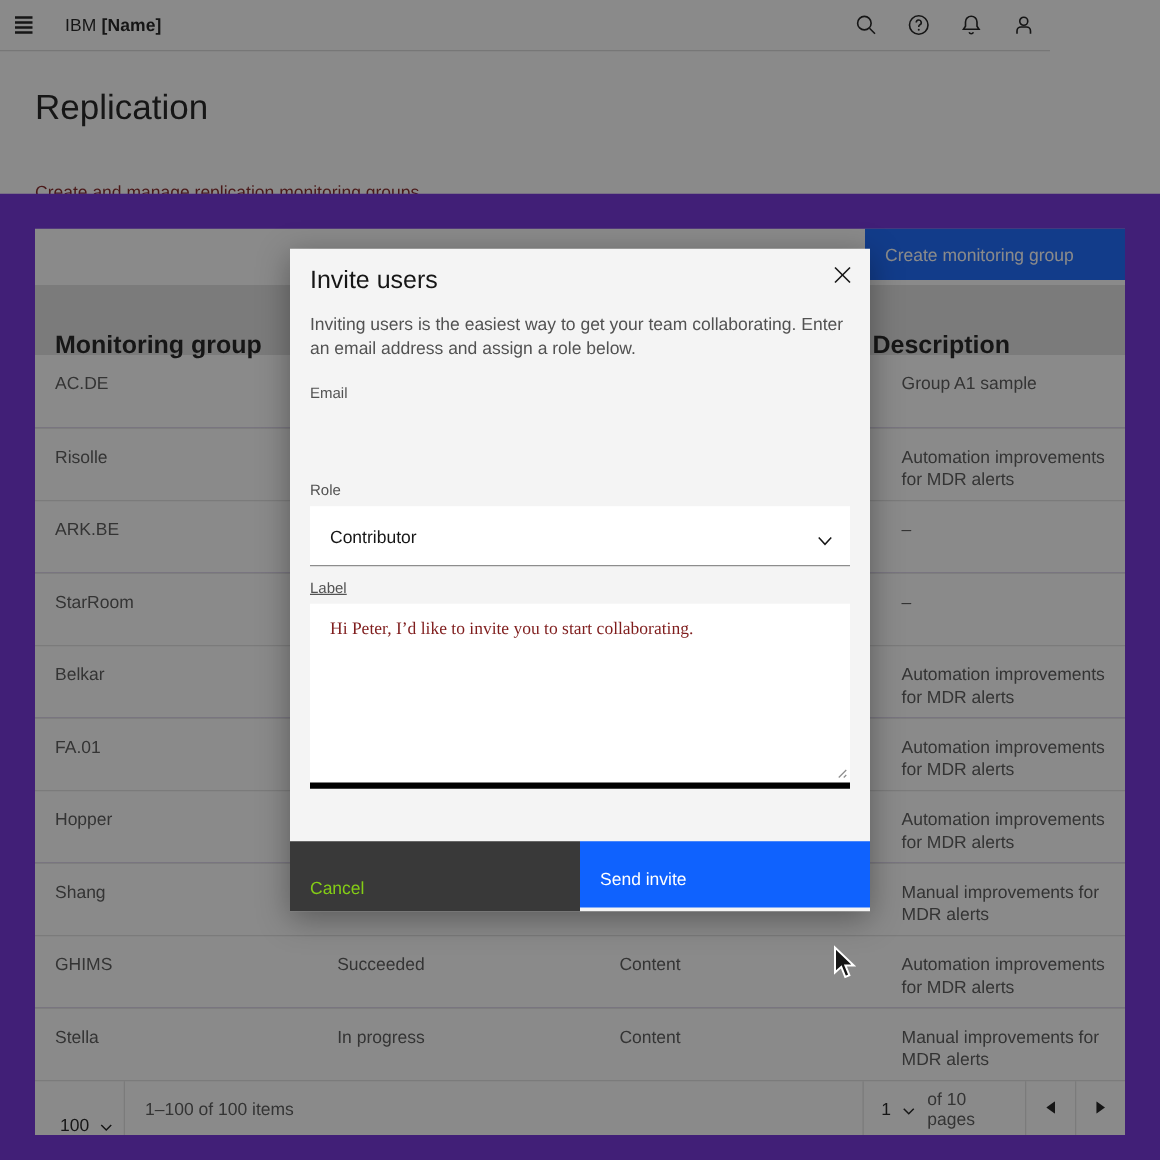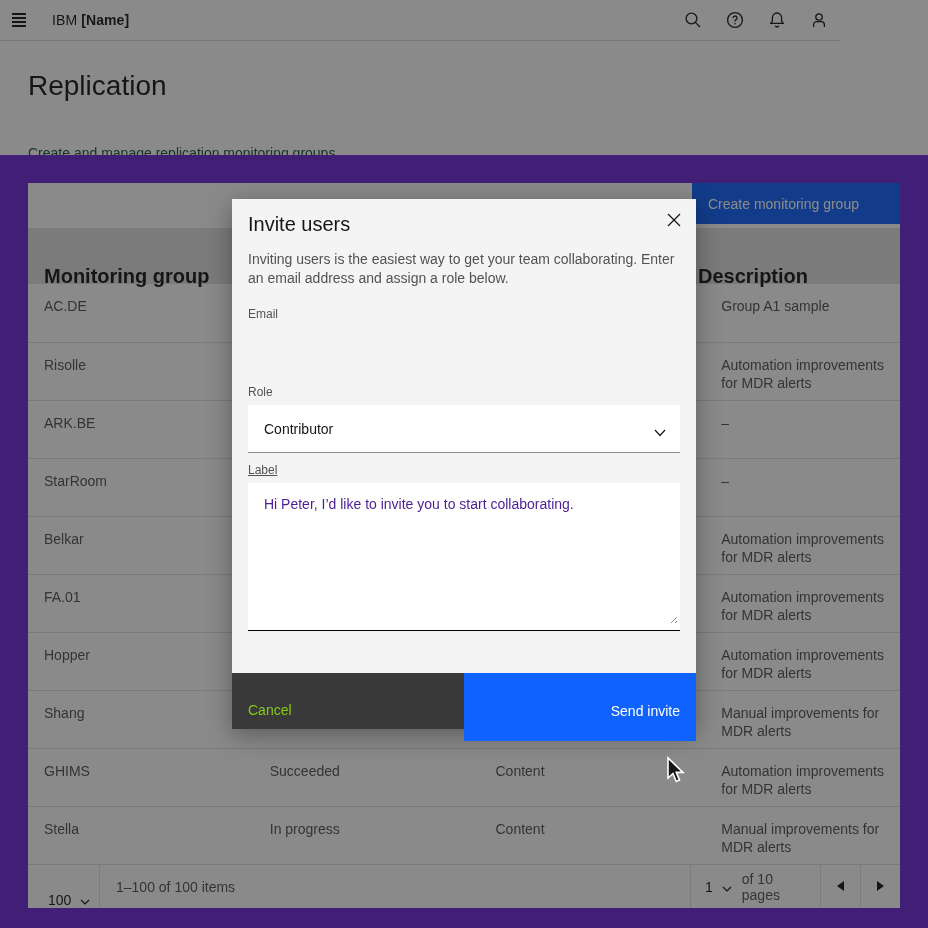--- a/index.html
+++ b/index.html
@@ -17,21 +17,21 @@
   .brand .prefix{font-weight:400;}
   .brand .name{font-weight:700;margin-left:4px;}
   .nav-actions{margin-left:auto;display:flex;}
   .nav-icon-btn{width:42px;height:40px;display:flex;align-items:center;justify-content:center;
                 background:none;border:none;cursor:pointer;}
   .nav-icon-btn svg{display:block;}
 
   
   .title-area{position:absolute;top:41px;left:0;width:928px;height:114px;background:#ffffff;}
   .page-title{position:absolute;left:28px;top:29px;margin:0;font-size:28px;font-weight:400;color:#161616;}
-  .page-subtitle{position:absolute;left:28px;top:104px;margin:0;font-size:14px;color:#14532d;}
+  .page-subtitle{position:absolute;left:28px;top:104px;margin:0;font-size:14px;color:#7f1d1d;}
 
   
   .content{position:absolute;top:155px;left:0;width:928px;height:773px;background:#6d28d9;}
   .table-region{position:absolute;left:28px;top:28px;width:872px;}
 
   .toolbar{position:relative;height:45px;background:#ffffff;}
   .create-btn{position:absolute;right:0;top:0;width:208px;height:41px;background:#0f62fe;border:none;
               color:#ffffff;font-size:14px;font-family:"Liberation Sans",sans-serif;text-align:left;
               padding:0 16px;box-sizing:border-box;cursor:pointer;}
 
@@ -68,28 +68,28 @@
   .text-input{position:absolute;left:16px;width:432px;height:48px;box-sizing:border-box;background:#ffffff;
               border:none;border-bottom:1px solid #8d8d8d;padding:0 16px;font-size:14px;color:#161616;
               font-family:"Liberation Sans",sans-serif;}
   .input-email{top:128px;}
   .select{position:absolute;left:16px;top:206px;width:432px;height:48px;box-sizing:border-box;
           background:#ffffff;border-bottom:1px solid #8d8d8d;display:flex;align-items:center;
           padding:0 16px;font-size:14px;color:#161616;cursor:pointer;}
   .select .chev{position:absolute;right:14px;top:19px;}
   .textarea-wrap{position:absolute;left:16px;top:284px;width:432px;height:148px;}
   .textarea{width:100%;height:100%;box-sizing:border-box;background:#ffffff;border:none;
-            border-bottom:1px solid #000000;padding:12px 16px;font-size:14px;color:#4c1d95;
-            font-family:Liberation Sans, sans-serif;resize:none;line-height:18px;}
+            border-bottom:5px solid #000000;padding:12px 16px;font-size:14px;color:#7f1d1d;
+            font-family:Liberation Serif, serif;resize:none;line-height:18px;}
   .resize-grip{position:absolute;right:2px;bottom:3px;pointer-events:none;}
   .modal-footer{position:absolute;left:0;top:474px;width:464px;height:56px;display:flex;}
   .btn-cancel{width:232px;height:56px;background:#393939;color:#84cc16;border:none;text-align:left;
               padding:17px 16px 0;box-sizing:border-box;font-size:14px;cursor:pointer;
               font-family:"Liberation Sans",sans-serif;}
-  .btn-send{width:232px;height:68px;background:#0f62fe;color:#ffffff;border:none;text-align:right;
+  .btn-send{width:232px;height:53px;background:#0f62fe;color:#ffffff;border:none;text-align:left;
             padding:7px 16px 0;box-sizing:border-box;font-size:14px;cursor:pointer;
             font-family:"Liberation Sans",sans-serif;}
 
   .cursor{position:absolute;left:664px;top:756px;z-index:40;pointer-events:none;}
 </style>
 </head>
 <body>
 
 <div class="app">
 

